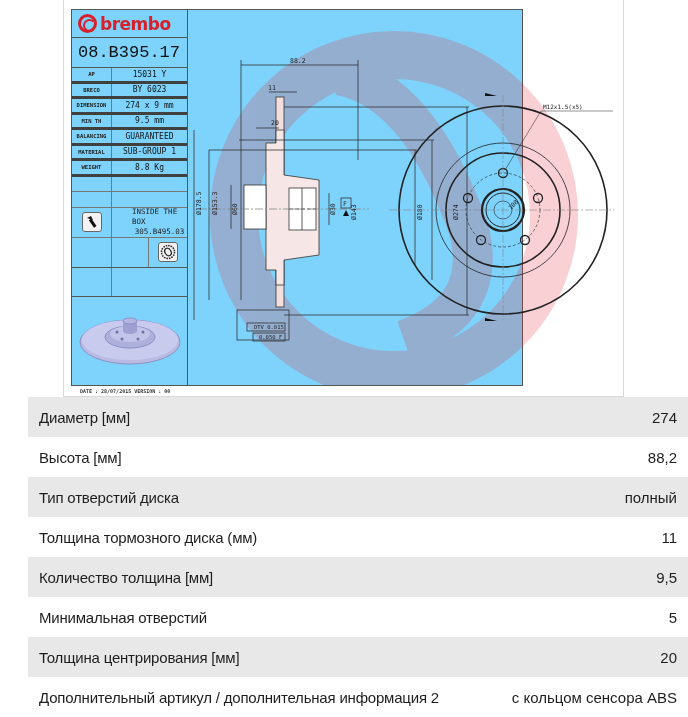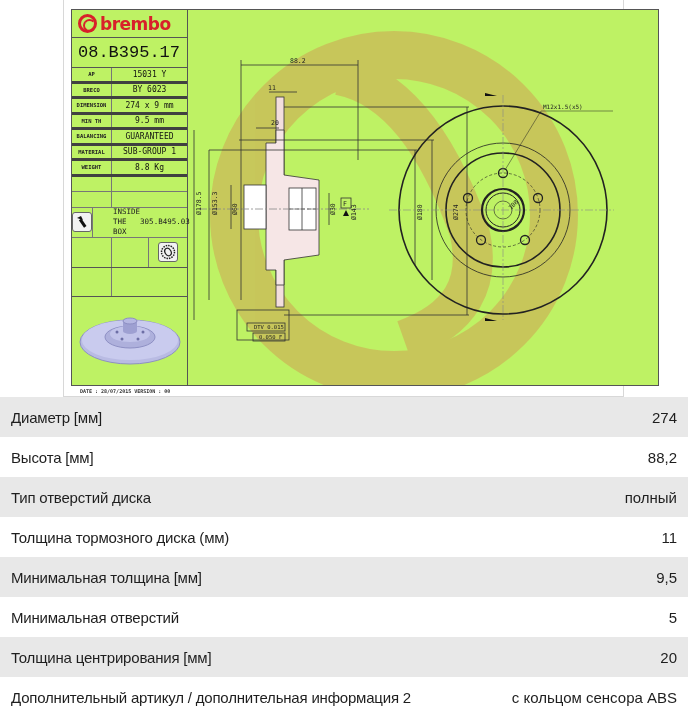--- a/index.html
+++ b/index.html
@@ -4,54 +4,54 @@
   <style>
     * { box-sizing: border-box; margin: 0; padding: 0; }
     html, body { width: 688px; height: 717px; background: #ffffff; overflow: hidden; }
     body { position: relative; font-family: "Liberation Sans", sans-serif; color: #222; }
 
     .sheet {
       position: absolute; left: 63px; top: 0; width: 561px; height: 397px;
       border: 1px solid #d8d8d8; border-top: none; background: #fff;
     }
     .frame {
-      position: absolute; left: 7px; top: 9px; width: 588px; height: 377px;
-      border: 1px solid #555; background: #bef264;
+      position: absolute; left: 7px; top: 9px; width: 452px; height: 377px;
+      border: 1px solid #555; background: #7dd3fc;
     }
     .left-col {
       position: absolute; left: 0; top: 0; width: 116px; height: 100%;
       border-right: 1px solid #555;
     }
     .logo-cell { height: 28px; border-bottom: 1px solid #555; display: flex; align-items: center; padding-left: 6px; }
     .logo-mark { width: 19px; height: 19px; border-radius: 50%; border: 3px solid #d8202a; position: relative; margin-right: 3px; }
     .logo-mark::after { content: ""; position: absolute; left: 2px; top: 2px; width: 9px; height: 9px; border-radius: 50%; border: 2px solid #d8202a; border-right-color: transparent; }
     .logo-text { font-family: "DejaVu Sans", sans-serif; font-weight: bold; color: #d8202a; font-size: 17px; letter-spacing: -0.5px; }
     .part-cell { height: 30px; border-bottom: 1px solid #555; font-family: "Liberation Mono", monospace; font-size: 17px; display: flex; align-items: center; padding-left: 6px; color: #111; }
     .spec-row { height: 15.5px; display: flex; border-bottom: 3px solid #404040; font-family: "DejaVu Sans Mono", monospace; }
     .spec-key { width: 40px; border-right: 1px solid #777; font-size: 5.5px; font-weight: bold; display: flex; align-items: center; justify-content: center; color: #222; }
     .spec-val { flex: 1; font-size: 8px; display: flex; align-items: center; justify-content: center; color: #111; }
     .blank-row { height: 15.5px; border-bottom: 1px solid #777; display: flex; }
     .blank-row .k { width: 40px; border-right: 1px solid #777; }
     .inside-row { height: 30px; border-bottom: 1px solid #777; display: flex; }
     .inside-row .k { width: 40px; border-right: 1px solid #777; display: flex; align-items: center; justify-content: center; }
     .icon-box { width: 20px; height: 20px; border: 1px solid #666; border-radius: 3px; display: flex; align-items: center; justify-content: center; background: #f2f2f2; }
-    .inside-text { flex: 1; font-family: "DejaVu Sans Mono", monospace; font-size: 7.5px; display: flex; flex-direction: row; align-items: center; justify-content: space-between; line-height: 10px; margin-left: 20px; }
+    .inside-text { flex: 1; font-family: "DejaVu Sans Mono", monospace; font-size: 7.5px; display: flex; flex-direction: column; align-items: center; justify-content: center; line-height: 10px; margin-left: 20px; }
     .ring-row { height: 30px; border-bottom: 1px solid #555; display: flex; }
     .ring-row .k { width: 40px; border-right: 1px solid #777; }
     .ring-row .m { width: 37px; border-right: 1px solid #777; }
     .ring-row .r { flex: 1; display: flex; align-items: center; justify-content: center; }
     .empty-row { height: 29px; border-bottom: 1px solid #555; display: flex; }
     .empty-row .k { width: 40px; border-right: 1px solid #777; }
     .thumb { height: 85px; display: flex; align-items: center; justify-content: center; }
     .date-line { position: absolute; left: 16px; top: 388px; font-family: "DejaVu Sans Mono", monospace; font-size: 5px; font-weight: bold; color: #333; }
 
     .drawing { position: absolute; left: 117px; top: 0; width: 426px; height: 375px; }
 
     .table { position: absolute; left: 0; top: 397px; width: 688px; }
-    .row { height: 40px; display: flex; align-items: center; justify-content: space-between; padding: 0 11px 0 11px; font-size: 15px; color: #1e1e1e; }
+    .row { height: 40px; display: flex; align-items: center; justify-content: space-between; padding: 0 11px 0 11px; font-size: 15px; color: #1e1e1e; margin-left: 28px; }
     .row:nth-child(odd) { background: #e8e8e8; }
     .row:nth-child(even) { background: #ffffff; }
     .row .label { font-family: "Liberation Sans", sans-serif; letter-spacing: -0.2px; }
     .row .value { font-family: "Liberation Sans", sans-serif; text-align: right; }
   </style>
 </head>
 <body>
 
 <div class="sheet">
   <div class="frame">
@@ -244,21 +244,21 @@
   </div>
   <div class="row">
     <span class="label">Тип отверстий диска</span>
     <span class="value">полный</span>
   </div>
   <div class="row">
     <span class="label">Толщина тормозного диска (мм)</span>
     <span class="value">11</span>
   </div>
   <div class="row">
-    <span class="label">Минимальная толщина [мм]</span>
+    <span class="label">Количество толщина [мм]</span>
     <span class="value">9,5</span>
   </div>
   <div class="row">
     <span class="label">Минимальная отверстий</span>
     <span class="value">5</span>
   </div>
   <div class="row">
     <span class="label">Толщина центрирования [мм]</span>
     <span class="value">20</span>
   </div>

